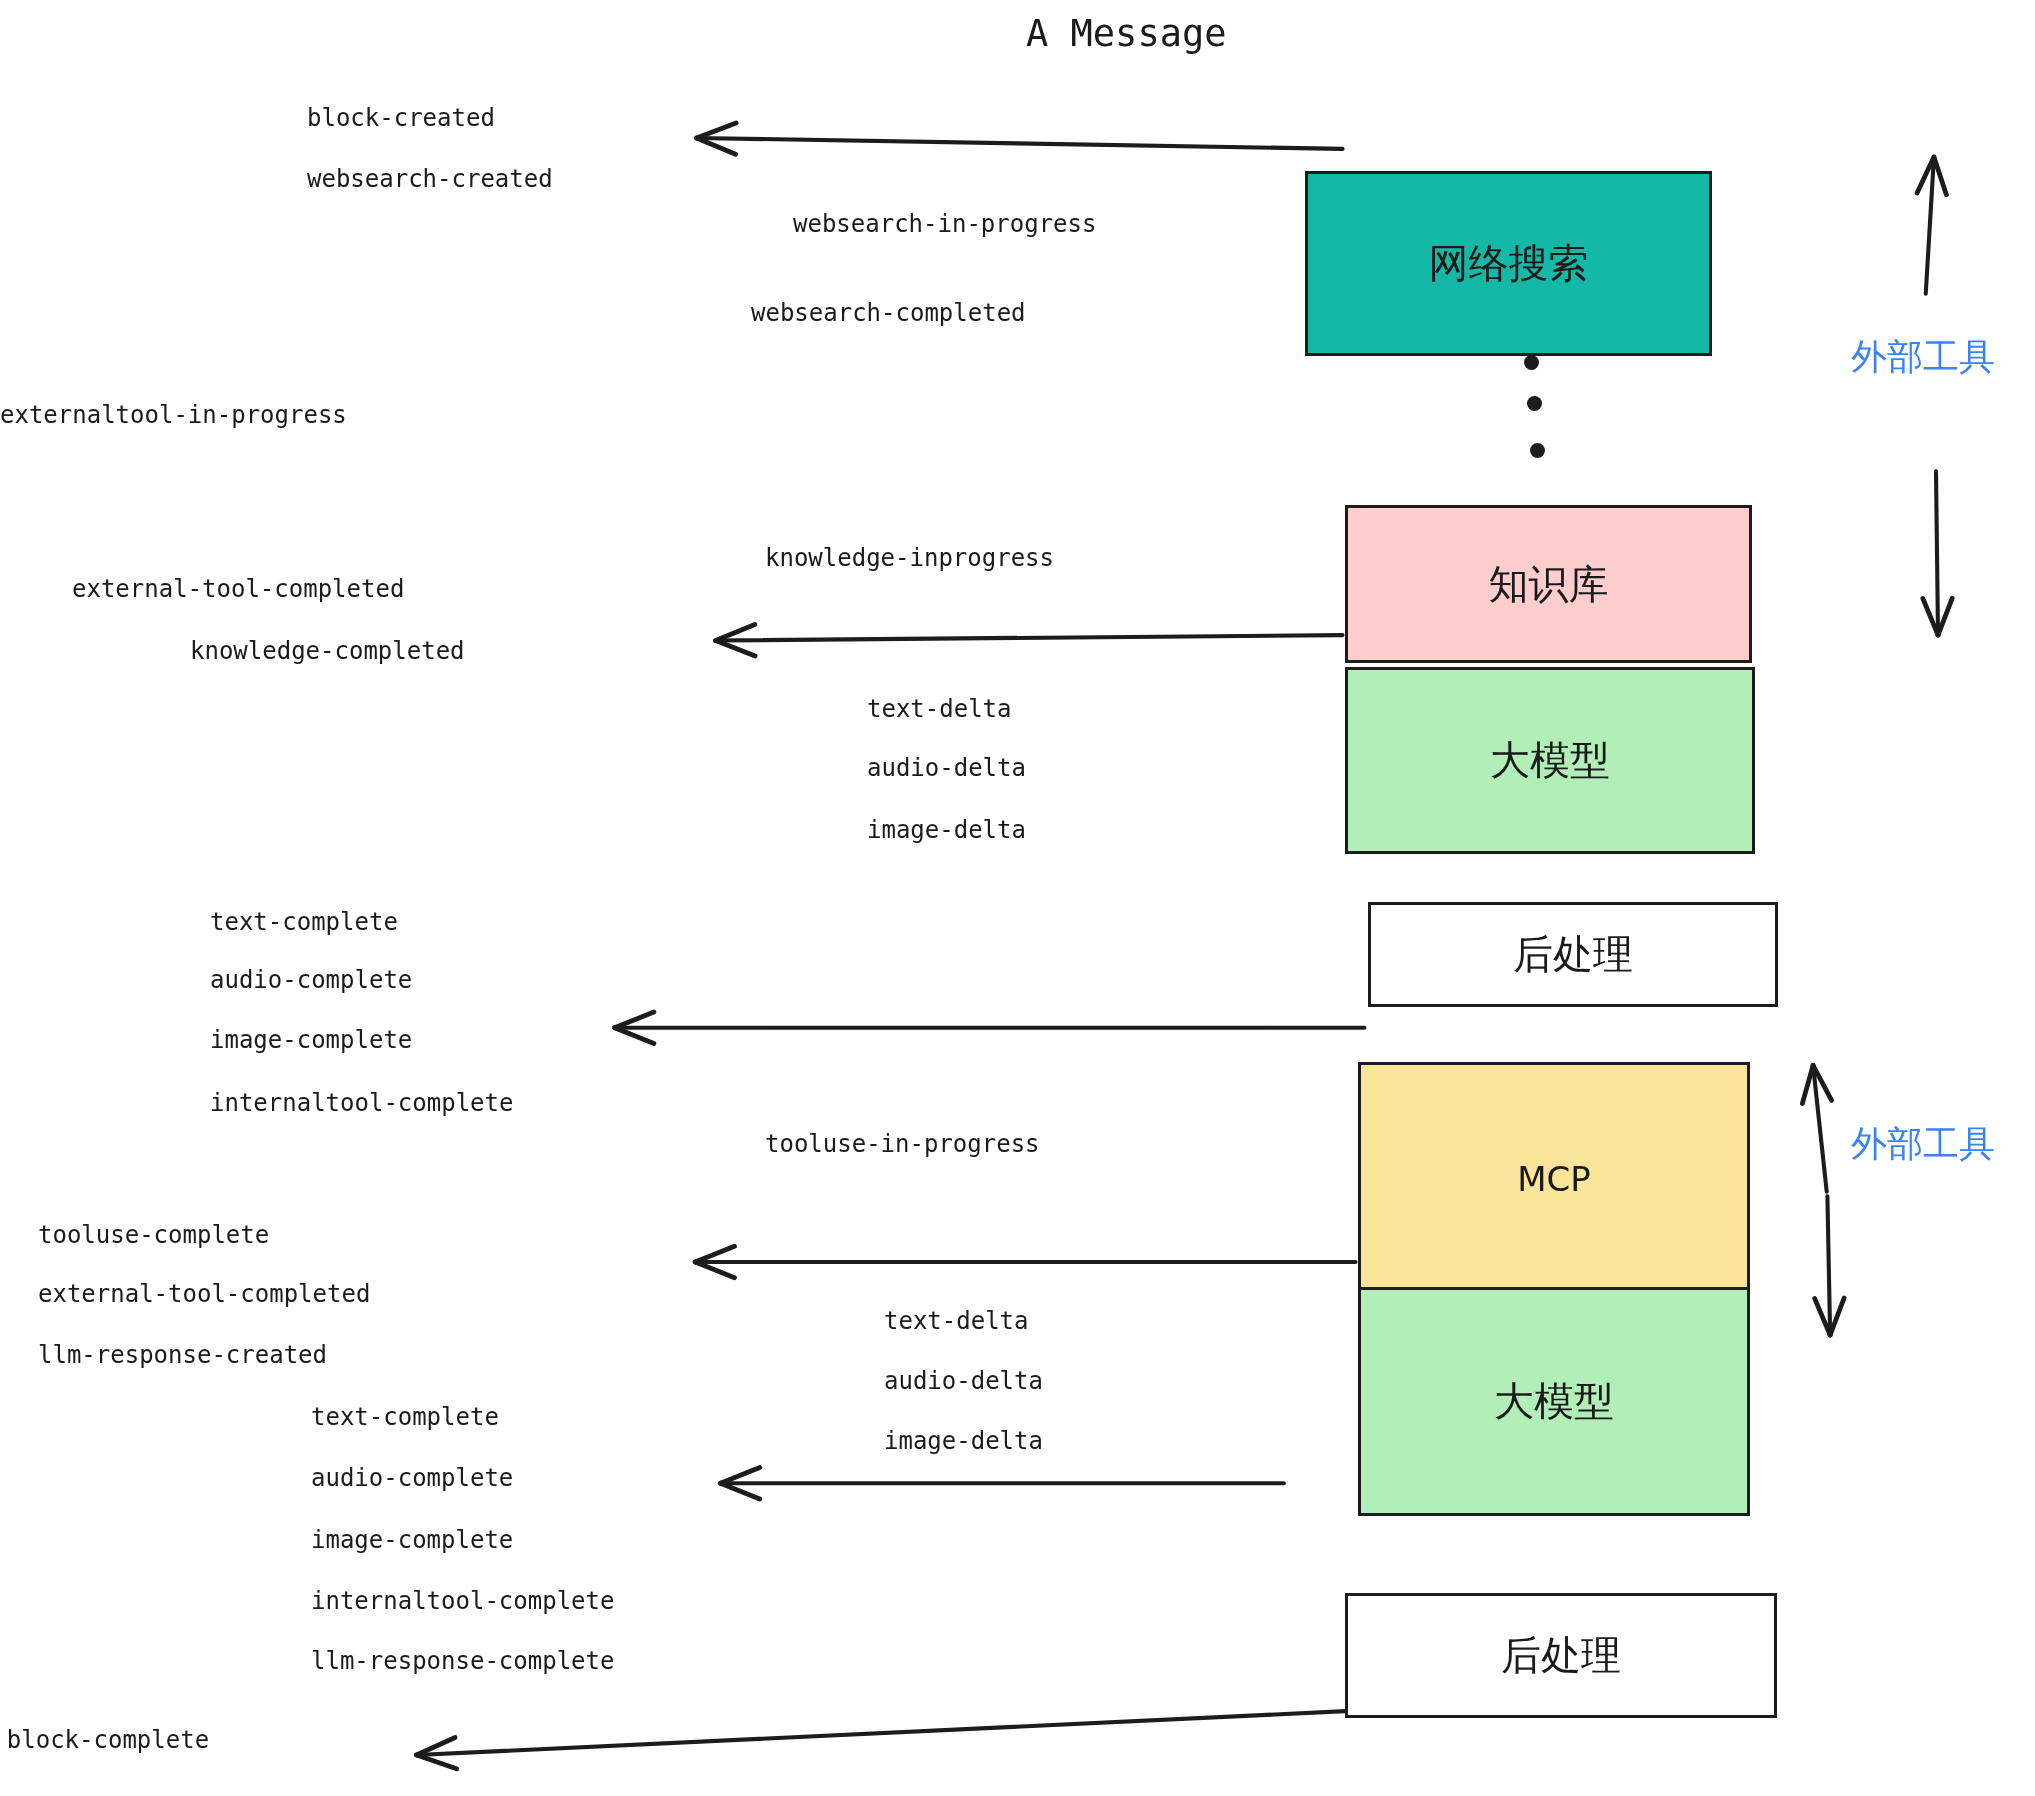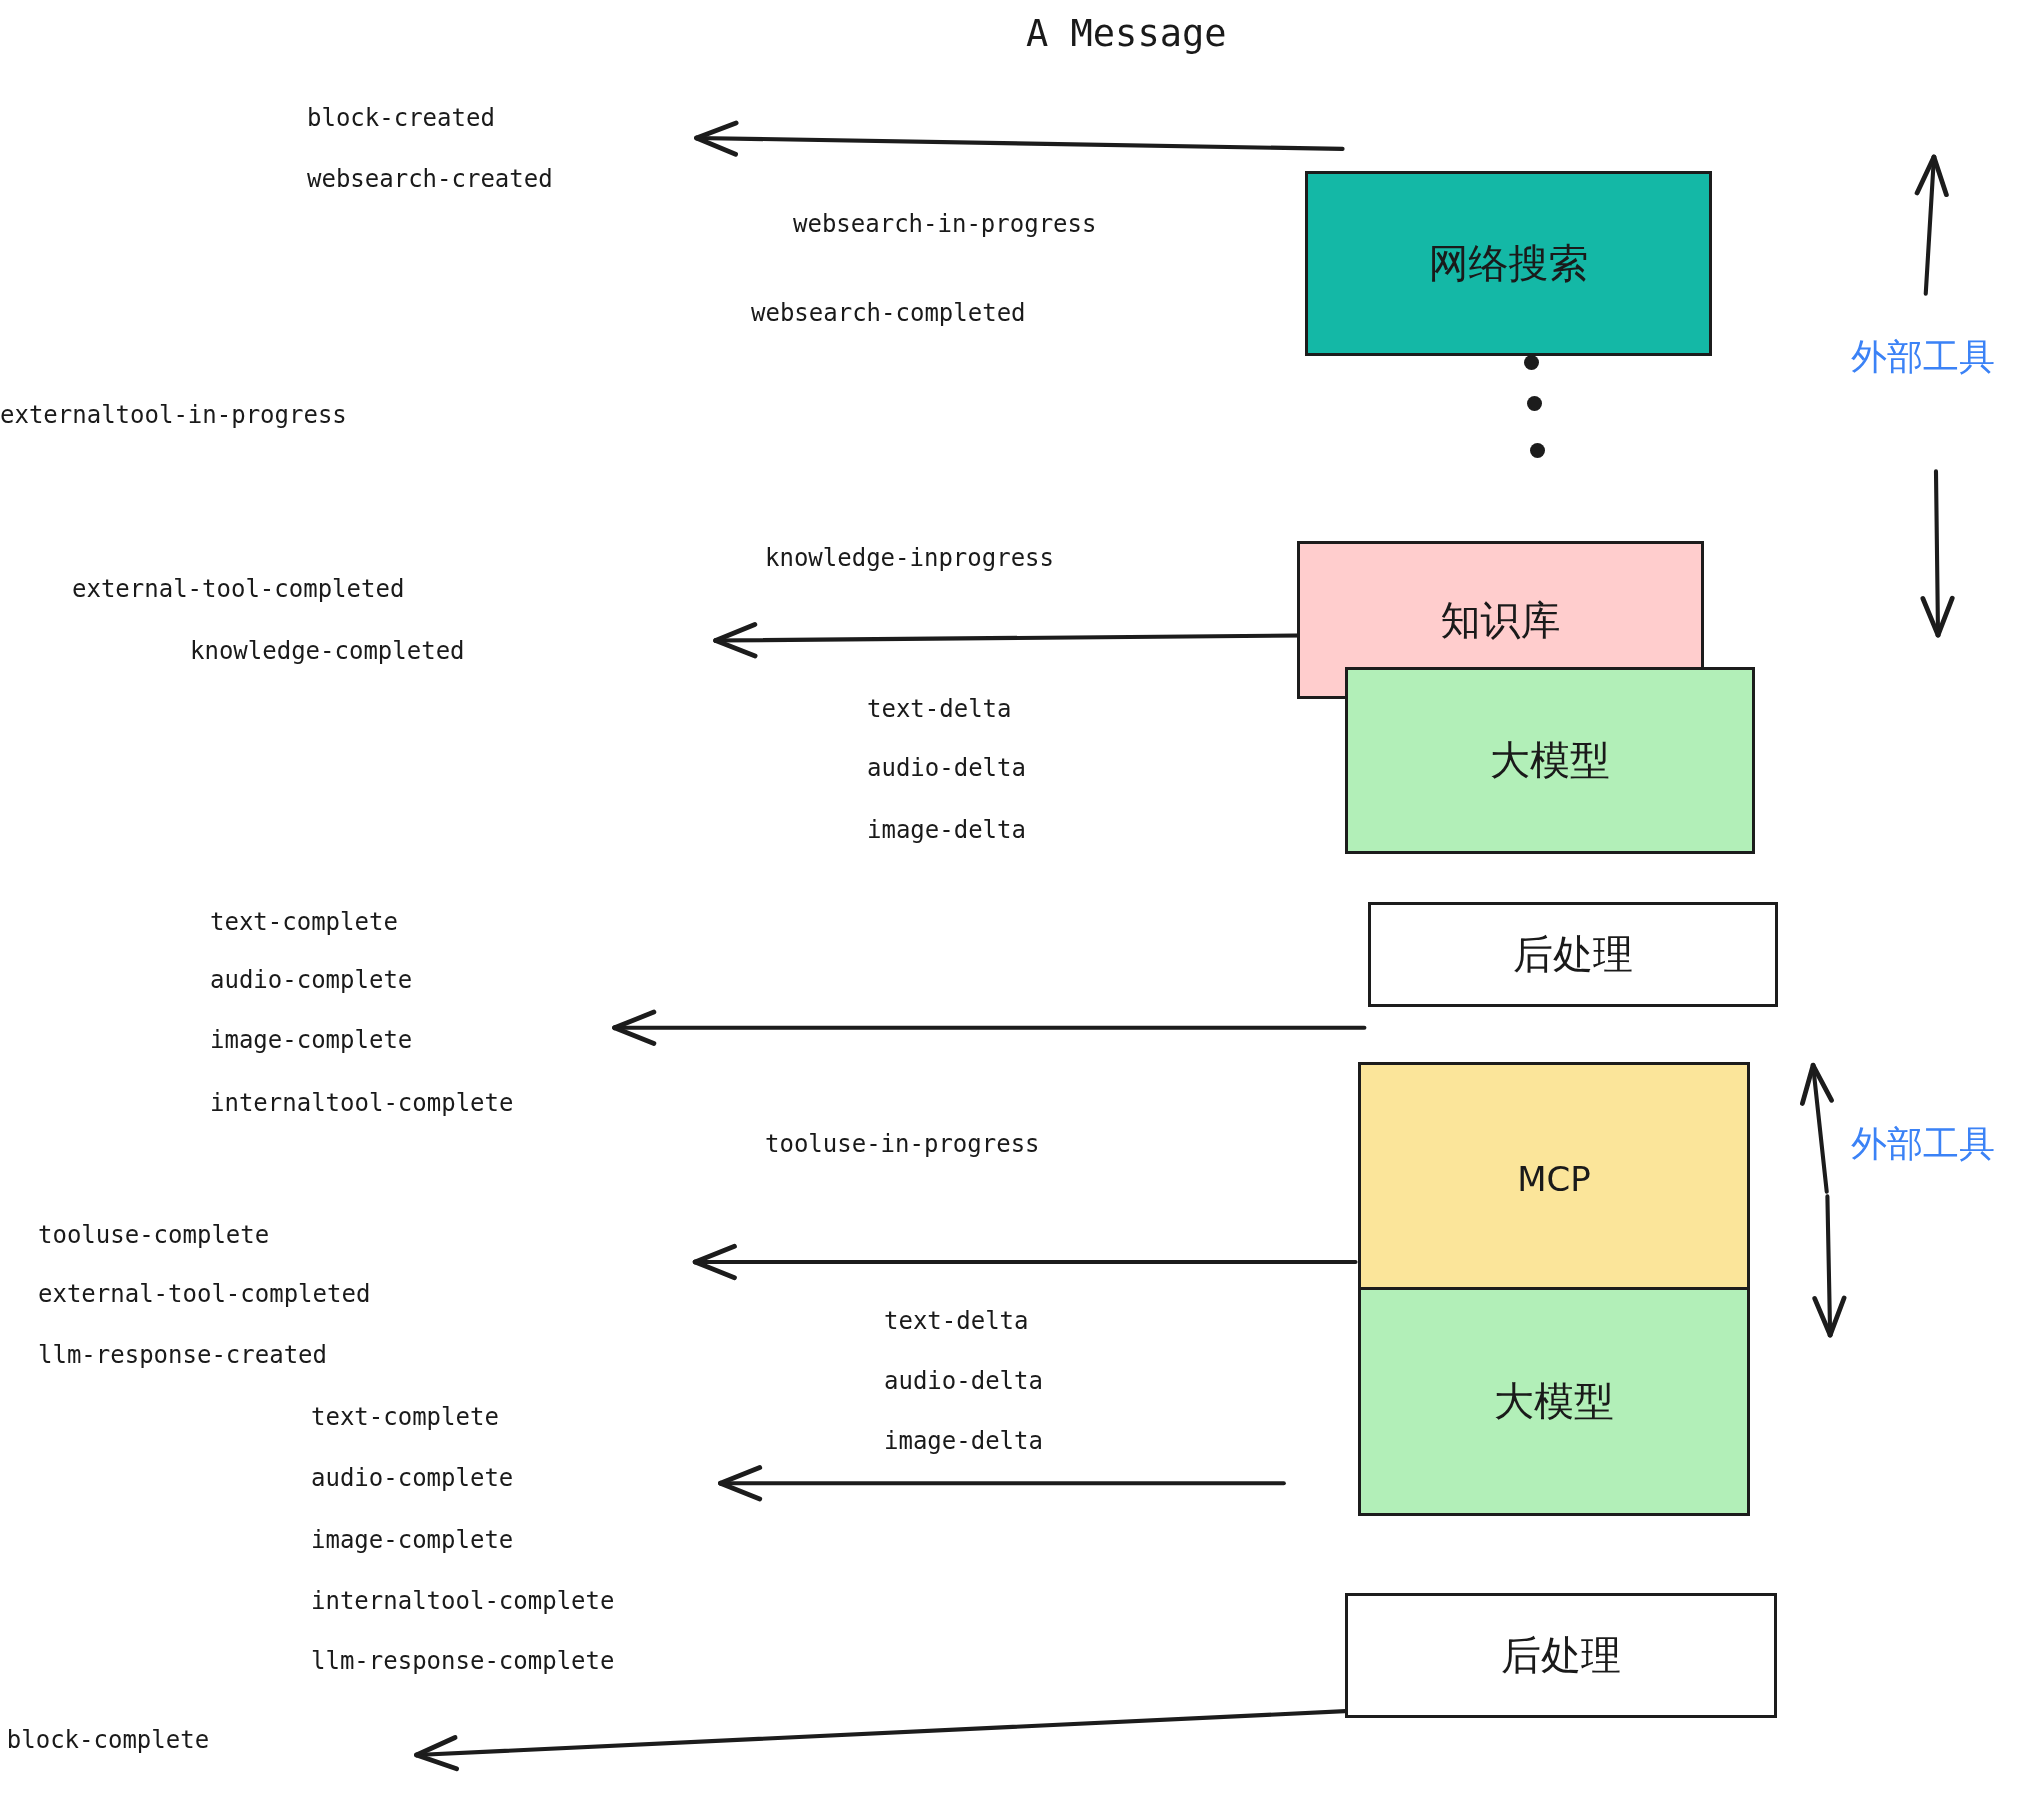--- a/index.html
+++ b/index.html
@@ -144,21 +144,21 @@
             <line x1="2680" y1="1955" x2="2700.4480869639383" y2="1900.7240777184281" stroke="#1c1c1c" stroke-width="7" stroke-linecap="round"></line>
           </g>
         </g>
       </g>
   </svg>
 
   <div class="title" style="left:978px; top:12.3px;margin-left:48px;">A Message</div>
 
   <div id="node-layer">
       <div class="node" style="left: 1305px; top: 171px; width: 407px; height: 185px; background: #14b8a6;">网络搜索</div>
-      <div class="node" style="left: 1297px; top: 505px; width: 407px; height: 158px; background: rgb(255, 205, 205); margin-top: 36px;">知识库</div>
+      <div class="node" style="left: 1345px; top: 505px; width: 407px; height: 158px; background: rgb(255, 205, 205);">知识库</div>
       <div class="node" style="left: 1345px; top: 667px; width: 410px; height: 187px; background: rgb(178, 239, 184);">大模型</div>
       <div class="node" style="left: 1368px; top: 902px; width: 410px; height: 105px; background: rgb(255, 255, 255);">后处理</div>
       <div class="node latin" style="left: 1358px; top: 1026px; width: 392px; height: 234px; background: rgb(251, 229, 154); margin-top: 36px;">MCP</div>
       <div class="node" style="left: 1358px; top: 1287px; width: 392px; height: 229px; background: rgb(178, 239, 184);">大模型</div>
       <div class="node" style="left: 1345px; top: 1593px; width: 432px; height: 125px; background: rgb(255, 255, 255);">后处理</div>
     </div>
   <div id="event-layer">
       <div class="evt" style="left: 307px; top: 106px;">block-created</div>
       <div class="evt" style="left: 307px; top: 167px;">websearch-created</div>
       <div class="evt" style="left: 793px; top: 212px;">websearch-in-progress</div>

